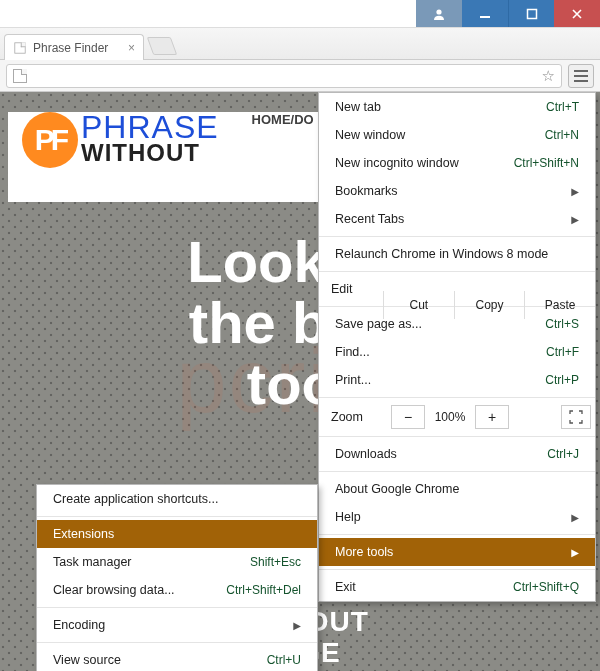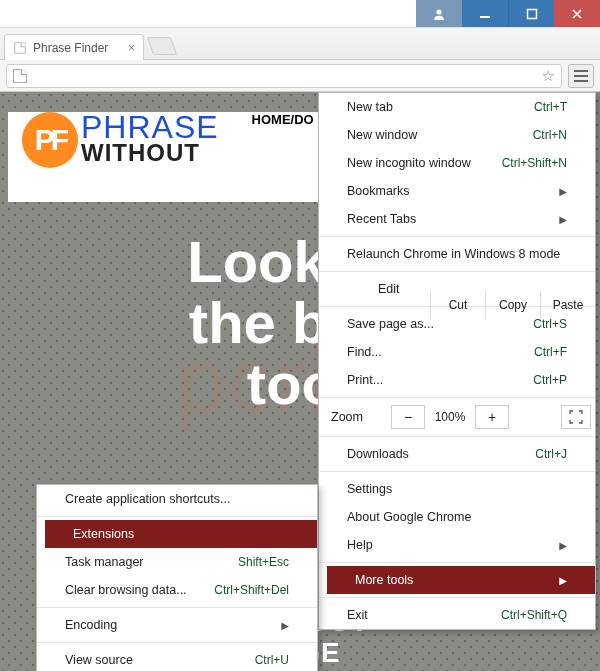--- a/index.html
+++ b/index.html
@@ -39,38 +39,38 @@
       radial-gradient(circle at 9px 9px, rgba(0,0,0,.28) 1.2px, transparent 1.6px),
       #8b8b86;
     background-size: 12px 12px, 12px 12px, auto;
   }
   .watermark { position:absolute; inset:0; display:flex; align-items:center; justify-content:center; font-size: 90px; font-weight: 300; color: rgba(255,80,30,0.08); letter-spacing: 2px; pointer-events:none;}
   .siteheader { position:absolute; top: 20px; left: 8px; width: 400px; height: 90px; background: #fff; display:flex; padding-left: 14px; gap: 3px; }
   .pflogo { width: 56px; height: 56px; border-radius: 50%; background:#ff8a1f; display:flex; align-items:center; justify-content:center; font-size: 30px; font-weight: 800; color:#fff; letter-spacing:-4px; }
   .pftext { line-height: 0.95; }
   .pftext .l1 { font-size: 32px; font-weight: 300; color:#1d4ed8; letter-spacing: 1px;}
   .pftext .l2 { font-size: 24px; font-weight: 800; color:#222; letter-spacing: 1px;}
-  .navlink { margin-left: 30px; font-size: 13px; font-weight: 700; color:#000000; }
+  .navlink { margin-left: 30px; font-size: 13px; font-weight: 700; color:#404040; }
 
   .hero { position:absolute; top: 140px; left: 0; right: 0; text-align:center; color:#fff; font-weight: 800; letter-spacing: 0px;}
   .hero .h1 { font-size: 58px; line-height: 1.05; }
   .heroL2 { position:absolute; top: 515px; left:0; right:0; text-align:center; color:#fff; font-weight:800; font-size: 28px; letter-spacing:1px; line-height:1.1;}
 
   
   .menu { position:absolute; top: 0px; right: 4px; width: 278px; background:#fff; border: 1px solid #b9b9b9; box-shadow: 3px 3px 6px rgba(0,0,0,.25); font-size: 12.5px; color:#222; z-index: 50; }
-  .mi { height: 28px; display:flex; align-items:center; padding: 0 28px; position:relative; }
+  .mi { height: 28px; display:flex; align-items:center; padding: 0 16px; position:relative; }
   .mi .lbl { flex:1; }
   .mi .sc { color:#14532d; font-size: 12px; }
   .mi .chev { color:#555; font-size: 10px; }
   .sep { height: 1px; background:#e4e4e4; margin: 3px 0; }
-  .mi:hover, .mi.hov { background:#7f1d1d; color:#fff;margin-left:8px; }
+  .mi:hover, .mi.hov { background:#a16207; color:#fff; }
   .mi.hov .sc, .mi.hov .chev { color:#fff; }
   
   .editrow { height: 28px; display:flex; align-items:center; }
-  .editrow .lbl { width: 64px; padding-left: 12px; margin-left: 47px; }
+  .editrow .lbl { width: 64px; padding-left: 12px; }
   .editrow .seg { flex:1; border-left:1px solid #ddd; height:100%; display:flex; align-items:center; justify-content:center; font-size:12px;margin-top:32px; }
   
   .zoomrow { height: 32px; display:flex; align-items:center; padding: 0 4px 0 12px; gap: 0; }
   .zoomrow .lbl { width: 60px; }
   .zoomrow .zb { width: 34px; height: 24px; border:1px solid #ccc; display:flex; align-items:center; justify-content:center; font-size:14px; }
   .zoomrow .zv { width: 50px; text-align:center; font-size:12px; }
   .zoomrow .fs { width: 30px; height: 24px; border:1px solid #ccc; margin-left:auto; display:flex; align-items:center; justify-content:center; }
   .fs svg { display:block; }
 
   
@@ -215,23 +215,20 @@
           </svg>
       </span>
     </div>
     <div class="sep"></div>
     <div class="mi">
         <span class="lbl">Downloads</span>
         <span class="sc">Ctrl+J</span>
       </div>
     <div class="sep"></div>
     <div class="mi">
-        <span class="lbl">Settings</span>
-      </div>
-    <div class="mi">
         <span class="lbl">About Google Chrome</span>
       </div>
     <div class="mi">
         <span class="lbl">Help</span>
         <span class="chev">▶</span>
       </div>
     <div class="sep"></div>
     <div class="mi hov">
         <span class="lbl">More tools</span>
         <span class="chev">▶</span>

